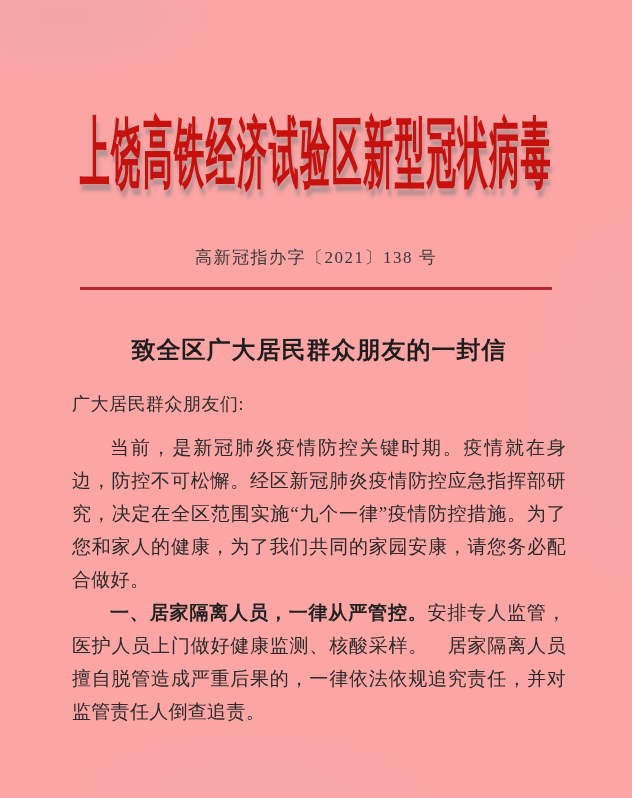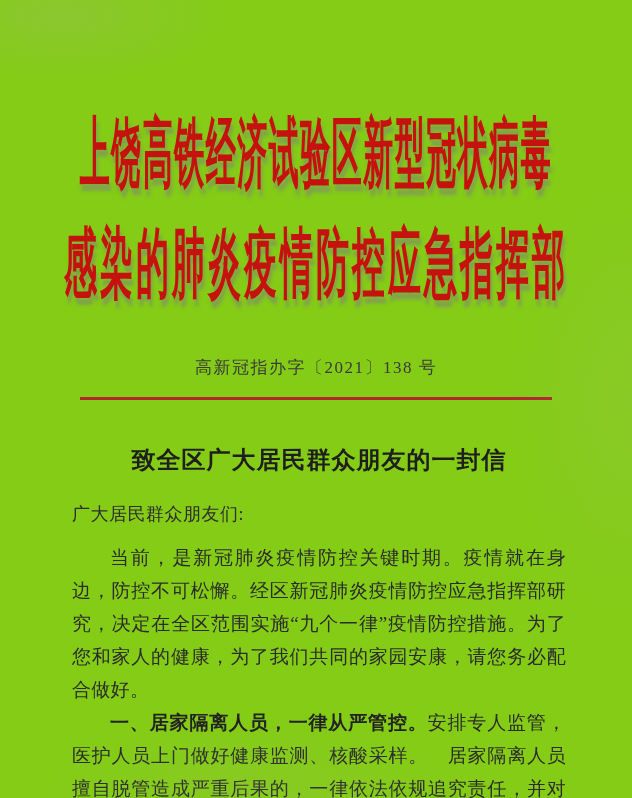--- a/index.html
+++ b/index.html
@@ -1,20 +1,20 @@
 <!DOCTYPE html>
 <html><head>
 <meta charset="utf-8">
 <style>
   html, body { margin: 0; padding: 0; background: #dcdcdc; }
   .page {
     position: relative;
     width: 632px; height: 798px;
     margin: 0 auto;
-    background: #84cc16;
+    background: #fca5a5;
     overflow: hidden;
     font-family: "Liberation Serif", "DejaVu Serif", serif;
     color: #2b2b2b;
   }
   
   .page::before {
     content: "";
     position: absolute; inset: 0;
     background:
       radial-gradient(ellipse 280px 110px at 10% 2%, rgba(175,175,175,0.16), transparent 60%),
@@ -84,23 +84,20 @@
 </style>
 </head>
 <body>
 
 <div class="page">
 
   <header class="doc-header">
     <div class="red-line-wrap">
       <span class="rt rt1">上饶高铁经济试验区新型冠状病毒</span>
     </div>
-    <div class="red-line-wrap">
-      <span class="rt rt2">感染的肺炎疫情防控应急指挥部</span>
-    </div>
     <div class="doc-number">高新冠指办字〔2021〕138 号</div>
     <div class="red-rule"></div>
   </header>
 
   <main class="letter">
     <h1 class="letter-title">致全区广大居民群众朋友的一封信</h1>
 
     <p class="salutation">广大居民群众朋友们:</p>
 
     <p class="para">当前，是新冠肺炎疫情防控关键时期。疫情就在身边，防控不可松懈。经区新冠肺炎疫情防控应急指挥部研究，决定在全区范围实施“九个一律”疫情防控措施。为了您和家人的健康，为了我们共同的家园安康，请您务必配合做好。</p>

